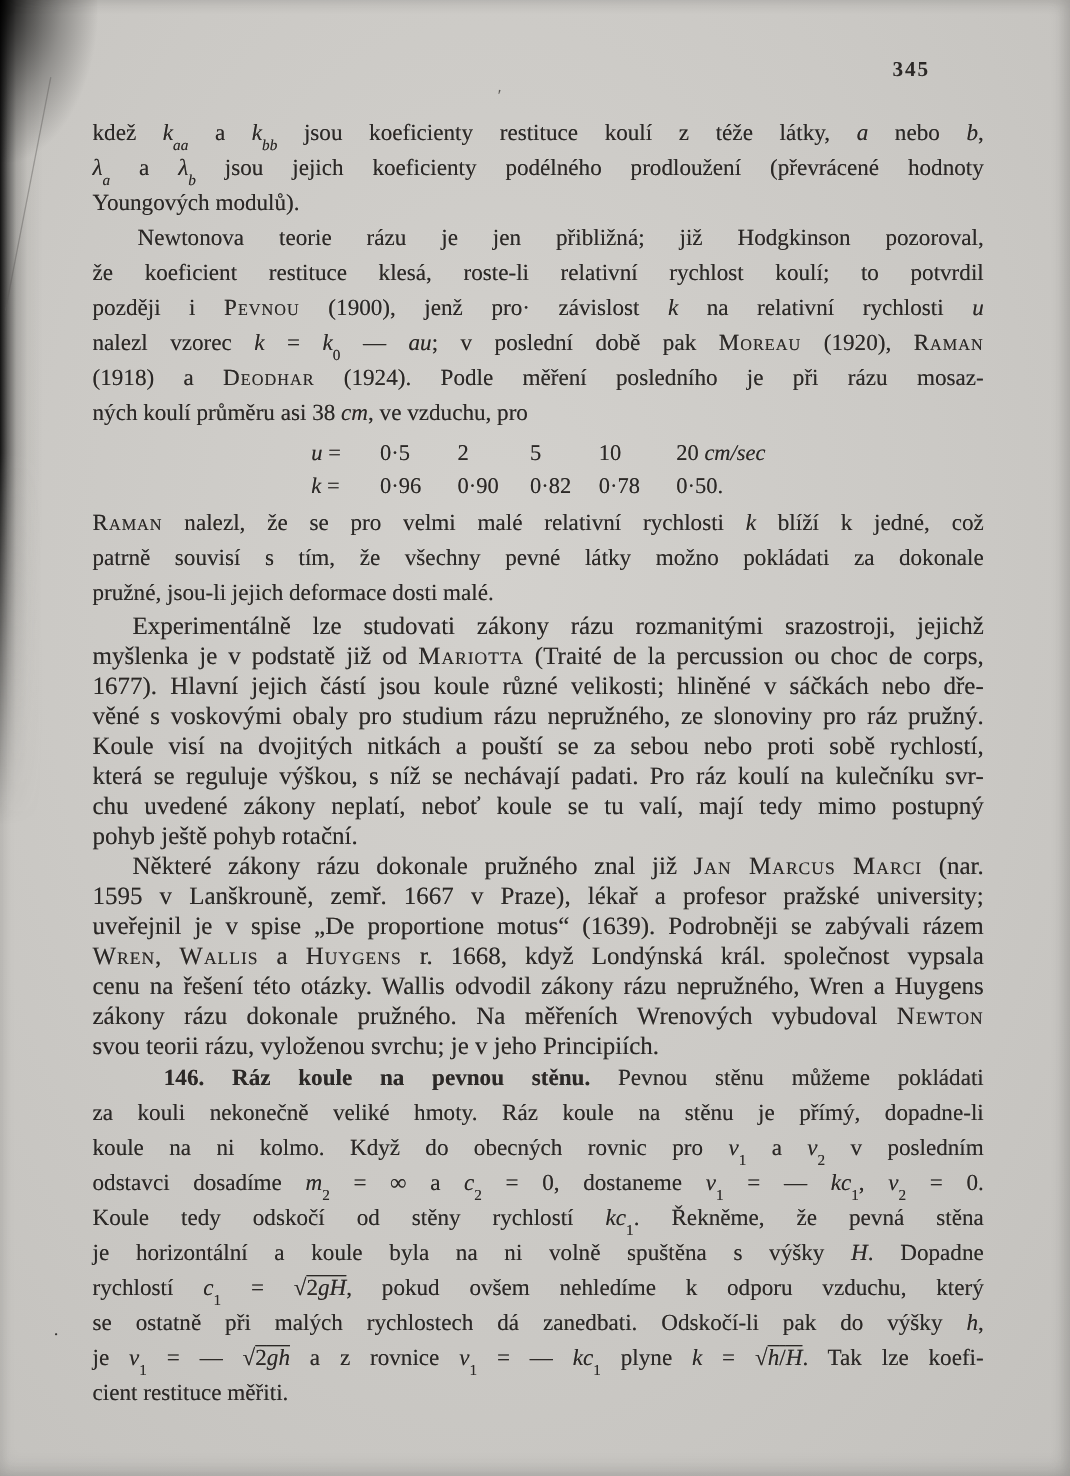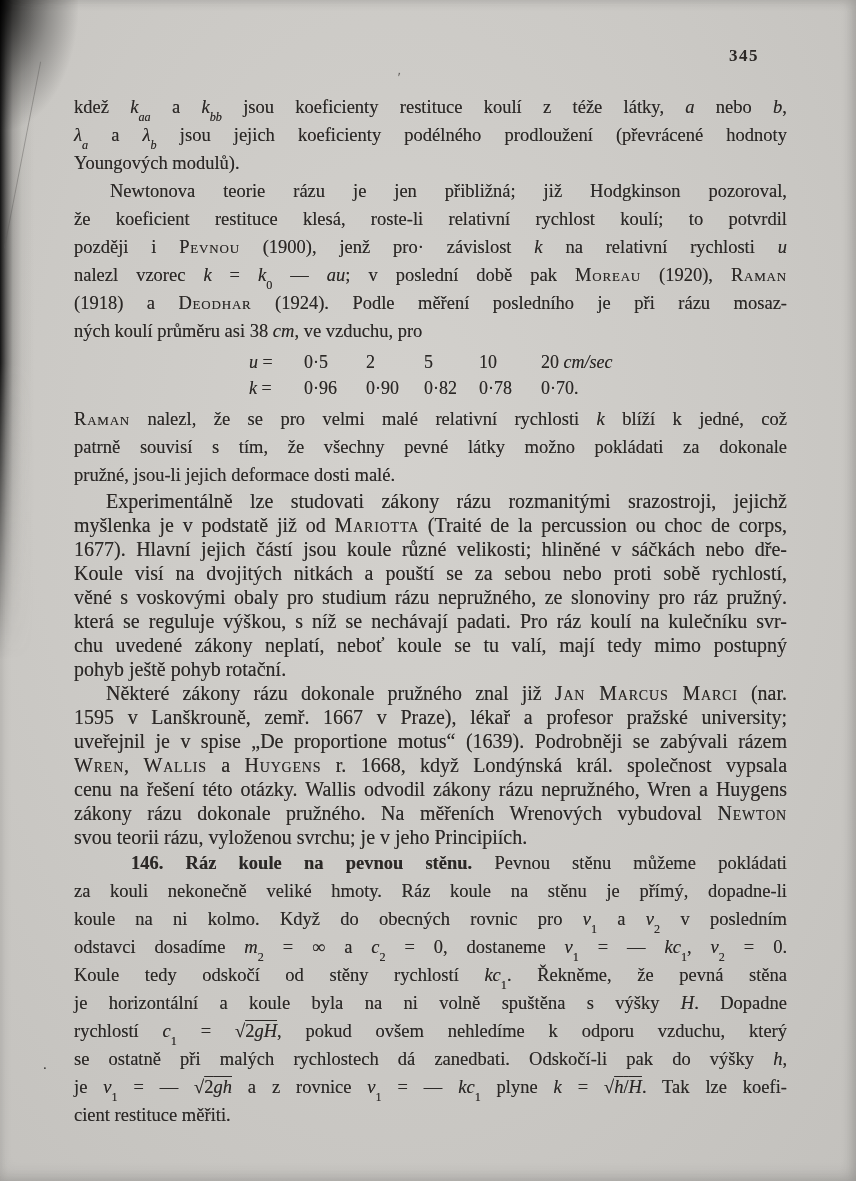--- a/index.html
+++ b/index.html
@@ -4,21 +4,21 @@
 <style>
   html,body{margin:0;padding:0;background:#777;}
   .page{
     position:relative;width:856px;height:1181px;overflow:hidden;
     background-color:var(--paper,#cbc9c5);
     background-image:radial-gradient(ellipse at 46% 38%, #d3d1cd 0%, #cbc9c5 55%, #c3c1bd 100%);
     font-family:"Liberation Serif","DejaVu Serif",serif;
     color:var(--ink,#2b2826);
   }
   .pagenum{
-    position:absolute;top:46px;right:97px;
+    position:absolute;top:46px;right:112px;
     font-size:17px;font-weight:bold;letter-spacing:1.5px;color:var(--ink,#2e2b28);margin-left:46px;
   }
   .text-block{position:absolute;left:74px;top:93px;width:713px;}
   .line{
     text-align:justify;text-align-last:justify;text-justify:inter-word;
     overflow:visible;
     text-shadow:0 0 0.5px rgba(43,40,38,0.55);
   }
   .p-main .line{font-size:18.5px;line-height:28px;height:28px;}
   .p-small .line{font-size:20px;line-height:24px;height:24px;}
@@ -90,36 +90,36 @@
         <span class="tcell c3">5</span>
         <span class="tcell c4">10</span>
         <span class="tcell c5">20 <i>cm/sec</i></span>
       </div>
       <div class="trow">
         <span class="tcell c0"><i>k</i> =</span>
         <span class="tcell c1">0·96</span>
         <span class="tcell c2">0·90</span>
         <span class="tcell c3">0·82</span>
         <span class="tcell c4">0·78</span>
-        <span class="tcell c5">0·70.</span>
+        <span class="tcell c5">0·50.</span>
       </div>
     </div>
 
     <div class="p-main">
       <div class="line"><span class="sc">Raman</span> nalezl, že se pro velmi malé relativní rychlosti <i>k</i> blíží k jedné, což</div>
       <div class="line">patrně souvisí s tím, že všechny pevné látky možno pokládati za dokonale</div>
       <div class="line ll">pružné, jsou-li jejich deformace dosti malé.</div>
     </div>
 
     <div class="p-small">
       <div class="line ind-s">Experimentálně lze studovati zákony rázu rozmanitými srazostroji, jejichž</div>
       <div class="line">myšlenka je v podstatě již od <span class="sc">Mariotta</span> (Traité de la percussion ou choc de corps,</div>
       <div class="line">1677). Hlavní jejich částí jsou koule různé velikosti; hliněné v sáčkách nebo dře-</div>
+      <div class="line">věné s voskovými obaly pro studium rázu nepružného, ze slonoviny pro ráz pružný.</div>
       <div class="line">Koule visí na dvojitých nitkách a pouští se za sebou nebo proti sobě rychlostí,</div>
-      <div class="line">věné s voskovými obaly pro studium rázu nepružného, ze slonoviny pro ráz pružný.</div>
       <div class="line">která se reguluje výškou, s níž se nechávají padati. Pro ráz koulí na kulečníku svr-</div>
       <div class="line">chu uvedené zákony neplatí, neboť koule se tu valí, mají tedy mimo postupný</div>
       <div class="line ll">pohyb ještě pohyb rotační.</div>
     </div>
 
     <div class="p-small">
       <div class="line ind-s">Některé zákony rázu dokonale pružného znal již <span class="sc">Jan Marcus Marci</span> (nar.</div>
       <div class="line">1595 v Lanškrouně, zemř. 1667 v Praze), lékař a profesor pražské university;</div>
       <div class="line">uveřejnil je v spise „De proportione motus“ (1639). Podrobněji se zabývali rázem</div>
       <div class="line"><span class="sc">Wren</span>, <span class="sc">Wallis</span> a <span class="sc">Huygens</span> r. 1668, když Londýnská král. společnost vypsala</div>

